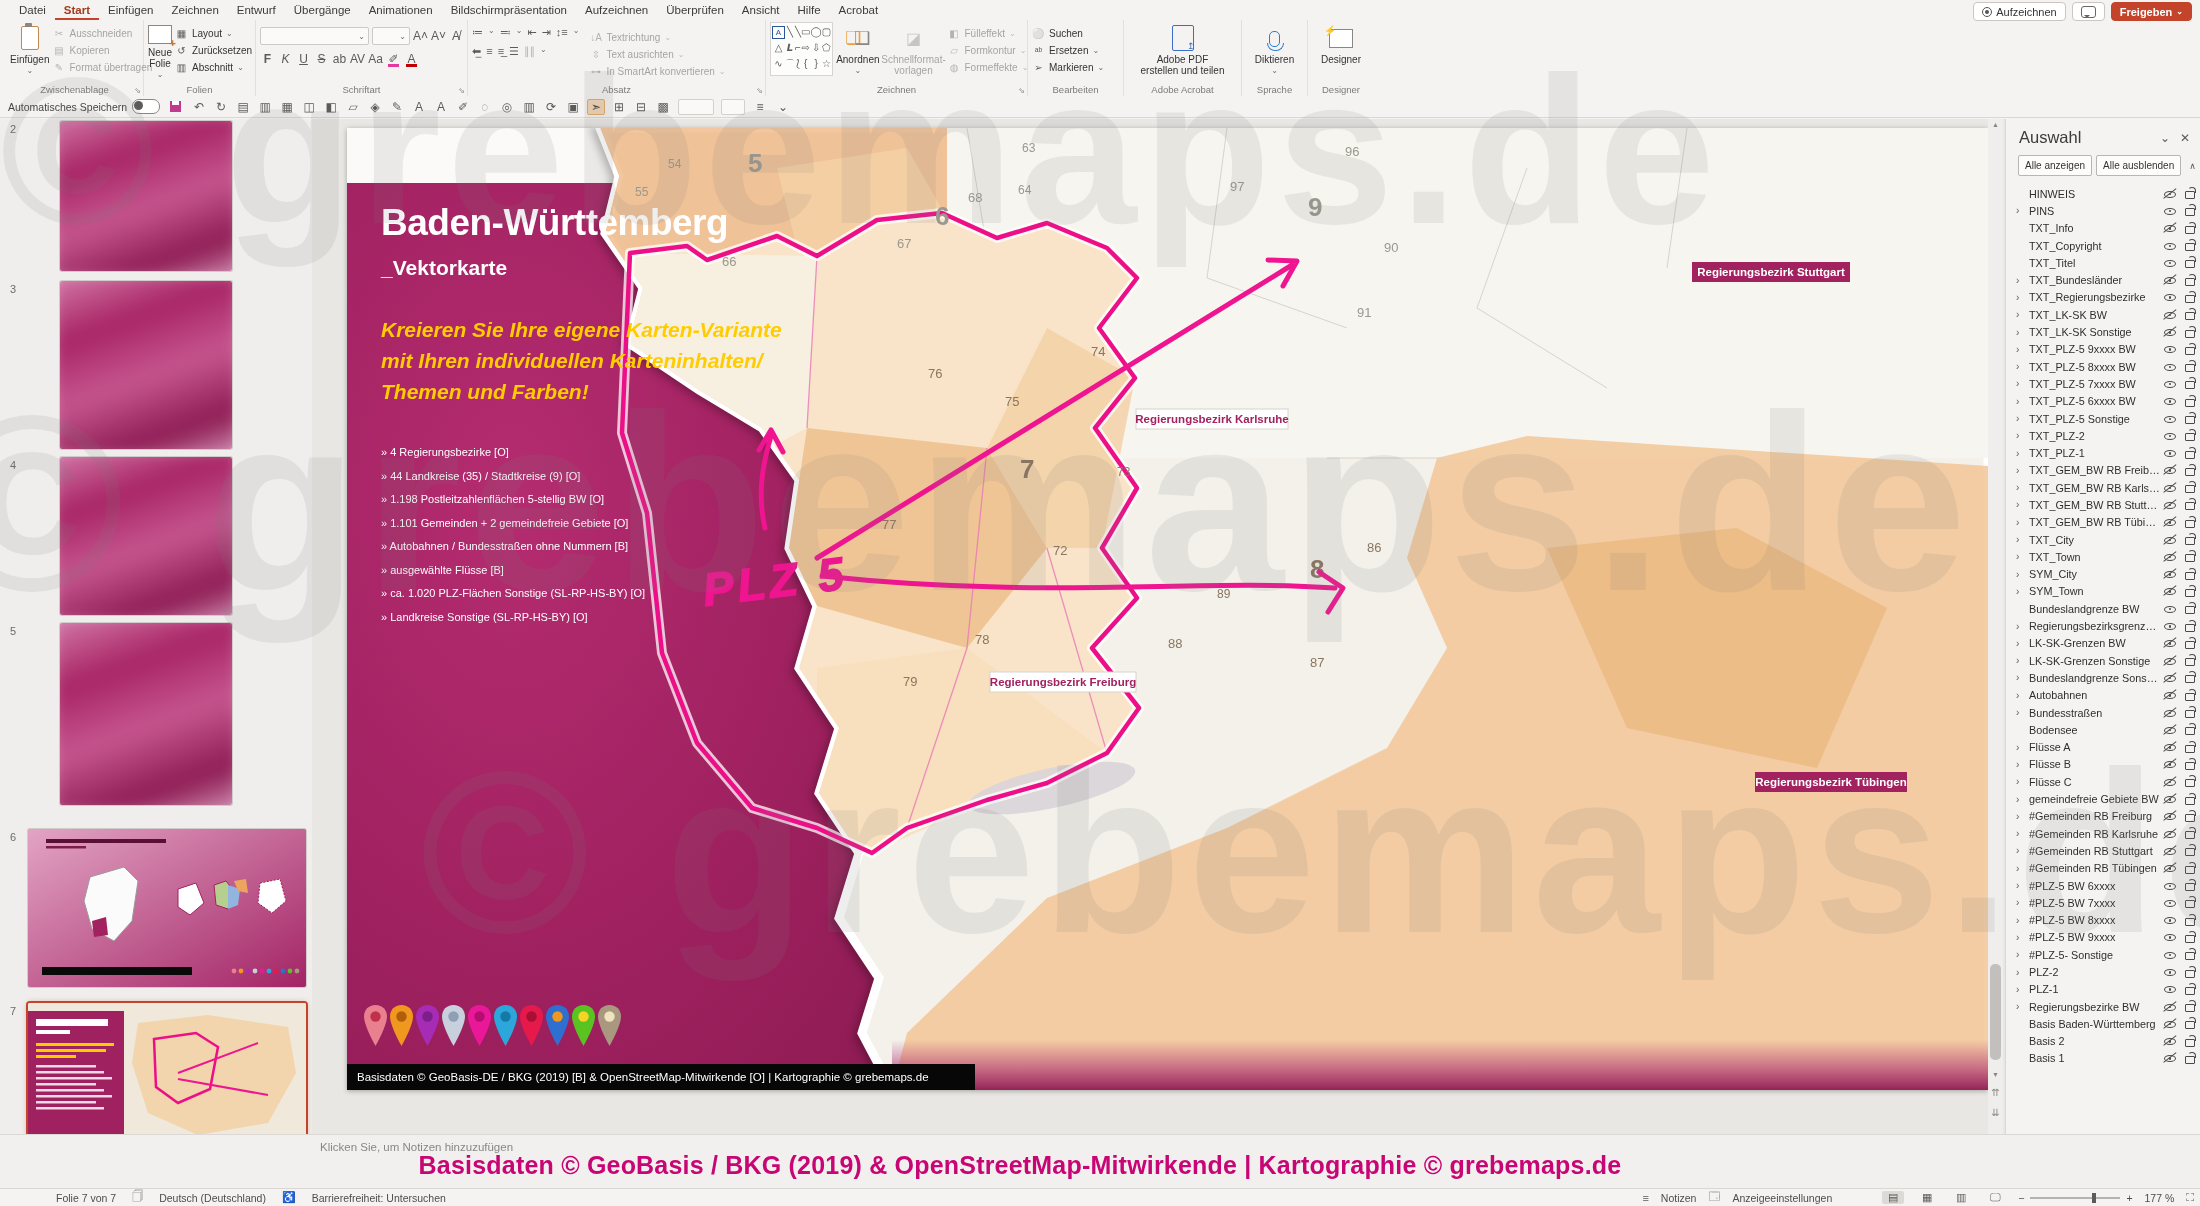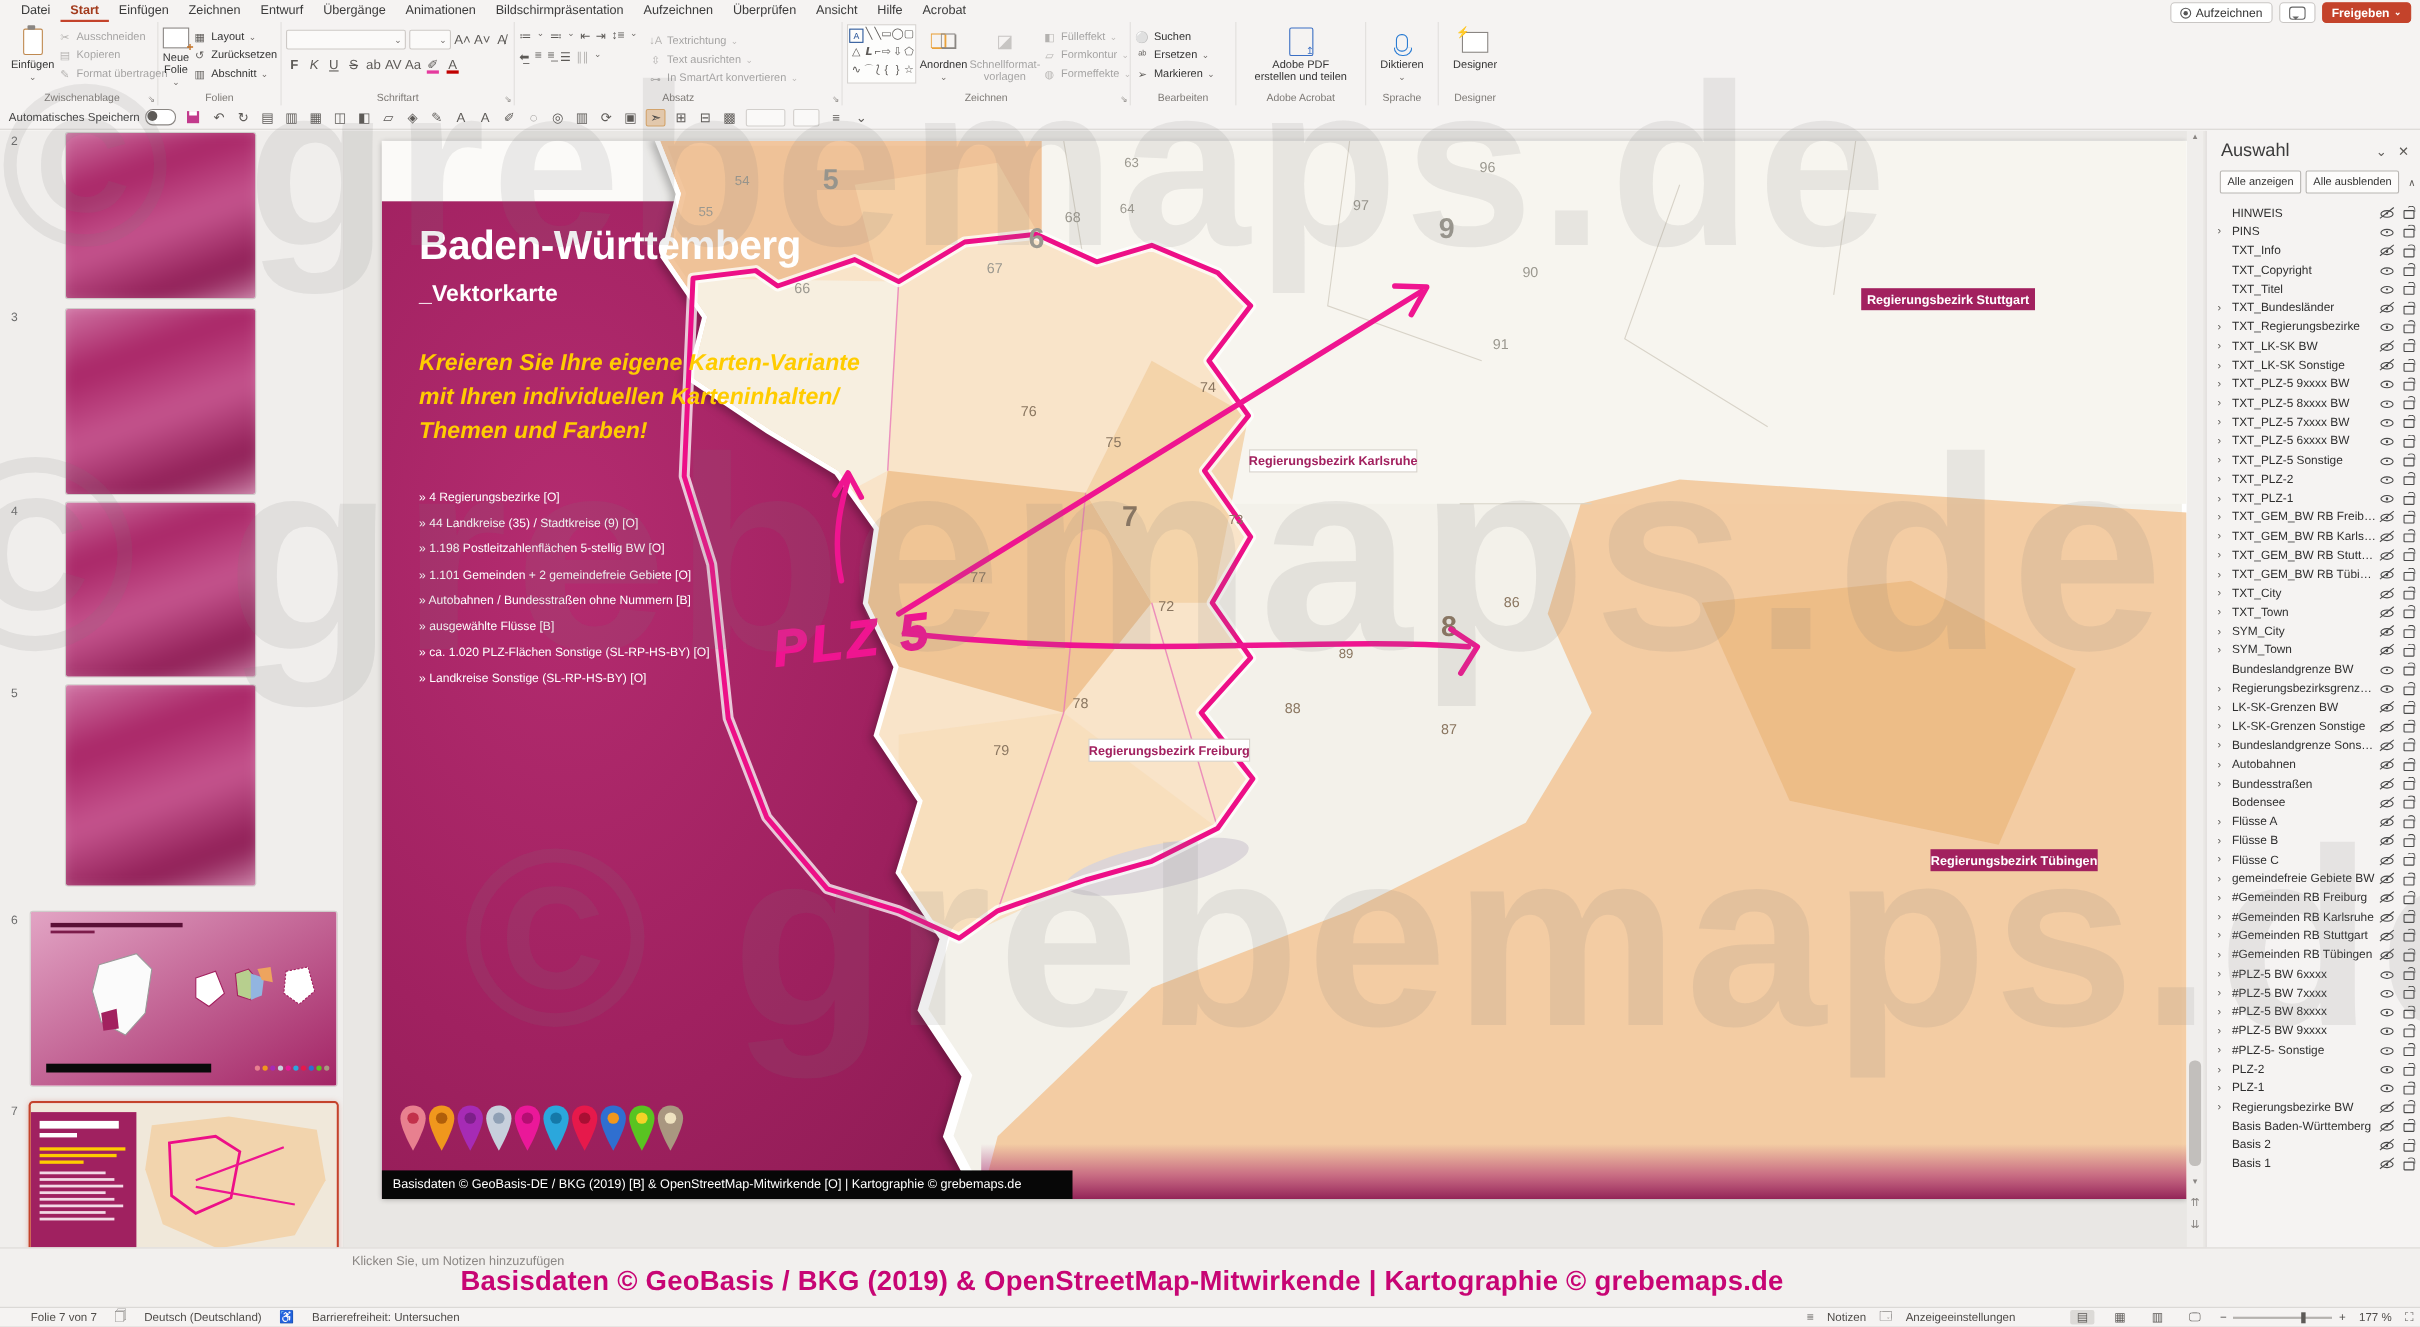--- a/index.html
+++ b/index.html
@@ -107,21 +107,21 @@
   .eye.off .slash{display:block;}
   .lock{position:relative;width:12px;height:13px;display:inline-block;}
   .lock::before{content:"";position:absolute;left:4px;top:0px;width:6px;height:5px;border:1.2px solid #4a4a4a;border-bottom:none;border-radius:4px 4px 0 0;border-left-color:transparent;}
   .lock::after{content:"";position:absolute;left:1px;bottom:1px;width:8px;height:6px;border:1.2px solid #4a4a4a;border-radius:1px;}
 
   
   .notesband{position:absolute;left:0;top:1134px;width:2200px;height:54px;background:#f2f0ee;border-top:1px solid #dbd8d5;}
   .notes-ph{position:absolute;left:320px;top:6px;font-size:11.5px;color:#8a8683;}
   .magenta-footer{position:absolute;left:380px;top:16px;width:1280px;text-align:center;font-size:25px;font-weight:bold;color:#c70574;letter-spacing:.2px;}
   .statusbar{position:absolute;left:0;top:1188px;width:2200px;height:18px;background:#f5f3f2;border-top:1px solid #d9d6d3;display:flex;align-items:center;font-size:10.5px;color:#4f4c49;box-sizing:border-box;z-index:22;}
-  .sb-left{display:flex;align-items:center;gap:16px;padding-left:28px;}
+  .sb-left{display:flex;align-items:center;gap:16px;padding-left:16px;margin-left:40px;}
   .sb-right{position:absolute;right:6px;display:flex;align-items:center;gap:12px;}
   .sb-ic{font-size:11px;color:#5d5a57;}
   .viewbtn{width:22px;text-align:center;font-size:11px;color:#5d5a57;border-radius:2px;}
   .viewbtn.active{background:#dcdad7;}
   .zoomslider{display:flex;align-items:center;gap:6px;}
   .ztrack{width:90px;height:2px;background:#b5b2af;position:relative;}
   .zthumb{position:absolute;left:62px;top:-4px;width:4px;height:10px;background:#5d5a57;}
 
   
   .wm{position:absolute;left:0;width:2200px;overflow:hidden;white-space:nowrap;font-weight:bold;color:rgba(125,125,125,.13);pointer-events:none;z-index:40;letter-spacing:6px;}

